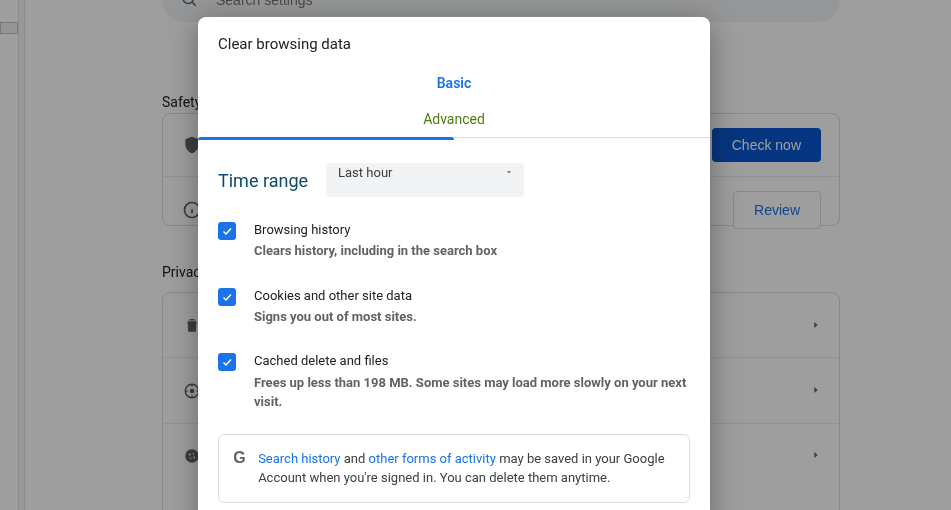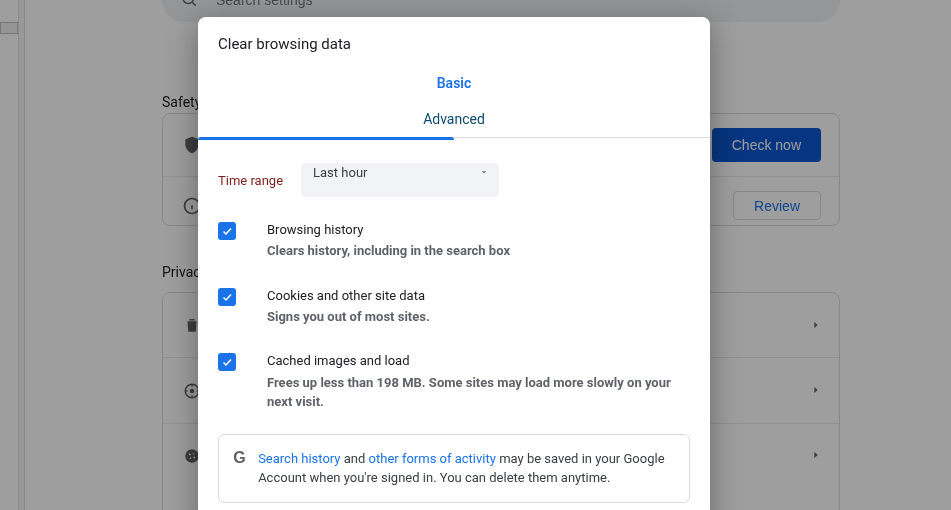--- a/index.html
+++ b/index.html
@@ -28,37 +28,37 @@
   .row:first-child { border-top:none; }
   .row .ricon { width:22px; display:flex; justify-content:center; color:#5f6368; margin-right:18px; }
   .row .rtitle { font-size:14px; color:#202124; line-height:1.4; }
   .row .rsub { font-size:12px; color:#5f6368; line-height:1.4; }
   .row .rtext { flex:1; }
   .row .rbtn { position:relative; z-index:0; }
   .row .chev { color:#5f6368; }
 
   .btn-primary { background:#1a73e8; color:#fff; border:none; border-radius:4px; height:34px; padding:4px 20px; font-size:14px; cursor:pointer; }
   .btn-primary.dark { background:#0b57d0; }
-  .btn-outline { background:#fff; color:#1a73e8; border:1px solid #dadce0; border-radius:4px; height:29px; padding:0 20px; font-size:14px; cursor:pointer; }
+  .btn-outline { background:#fff; color:#1a73e8; border:1px solid #dadce0; border-radius:4px; height:38px; padding:0 20px; font-size:14px; cursor:pointer; }
 
   .overlay { position:absolute; inset:0; background:rgba(0,0,0,0.38); }
 
   .dialog { position:absolute; left:198px; top:17px; width:512px; background:#fff; border-radius:8px; box-shadow:0 6px 30px rgba(0,0,0,0.35); overflow:hidden; }
   .dlg-title { font-size:15px; color:#202124; padding:18px 20px 12px 20px; }
   .tabs { display:flex; border-bottom:1px solid #dadce0;flex-direction:column; }
-  .tab { flex:1; text-align:center; padding:10px 0; font-size:14px; color:#0c4a6e; cursor:pointer; }
+  .tab { flex:1; text-align:center; padding:10px 0; font-size:14px; color:#4d7c0f; cursor:pointer; }
   .tab.active { color:#1a73e8; font-weight:600; }
   .tab-underline { height:3px; background:#1a73e8; width:50%; position:relative; top:-1px; border-radius:3px 3px 0 0;}
   .dlg-body { padding:12px 20px 0 20px; overflow-y:auto; height:392px; }
 
   .timerange { display:flex; align-items:center; padding:10px 0 16px 0; }
-  .timerange label { font-size:13px; color:#7f1d1d; margin-right:18px;text-align:right; }
+  .timerange label { font-size:18px; color:#0c4a6e; margin-right:18px;text-align:right; }
   .select { display:flex; align-items:center; justify-content:space-between; width:198px; height:34px; background:#f1f3f4; border-radius:4px; padding:0 10px 16px 12px; font-size:13px; color:#3c4043; cursor:pointer; }
 
-  .opt { display:flex; padding:8px 0 18px 0;gap:13px; }
+  .opt { display:flex; padding:8px 0 18px 0; }
   .chk { width:18px; height:18px; background:#1a73e8; border-radius:3px; display:flex; align-items:center; justify-content:center; flex-shrink:0; margin-top:1px; margin-right:18px; cursor:pointer; }
   .chk svg { stroke:#fff; }
   .opt .o-title { font-size:13px; color:#202124; line-height:1.4; }
   .opt .o-sub { font-size:13px; color:#5f6368; line-height:1.5; margin-top:2px;font-weight:bold; }
 
   .note { border:1px solid #dadce0; border-radius:6px; padding:14px 14px 14px 14px; display:flex; margin-top:4px; }
   .note .gicon { width:24px; display:flex; align-items:flex-start; justify-content:center; margin-right:12px; color:#5f6368; font-weight:bold; font-family:Arial,sans-serif; font-size:16px; }
   .note .ntext { font-size:13px; color:#3c4043; line-height:1.5; }
   .note a { color:#1a73e8; cursor:pointer; }
 
@@ -222,21 +222,21 @@
       </div>
     </div>
 
     <div class="opt">
       <div class="chk">
         <svg width="12" height="12" viewBox="0 0 24 24" fill="none" stroke-width="3">
             <polyline points="5 13 10 18 20 7"></polyline>
           </svg>
       </div>
       <div>
-        <div class="o-title">Cached images and load</div>
+        <div class="o-title">Cached delete and files</div>
         <div class="o-sub">Frees up less than 198 MB. Some sites may load more slowly on your next visit.</div>
       </div>
     </div>
 
     <div class="note">
       <div class="gicon">G</div>
       <div class="ntext">
         <a>Search history</a><span> and </span><a>other forms of activity</a><span> may be saved in your Google Account when you're signed in. You can delete them anytime.</span>
       </div>
     </div>

